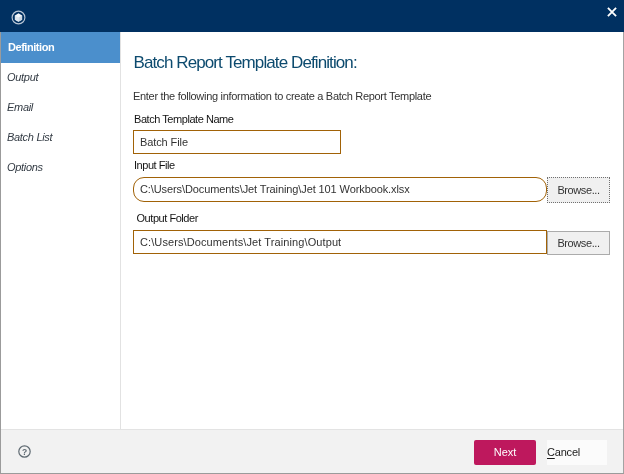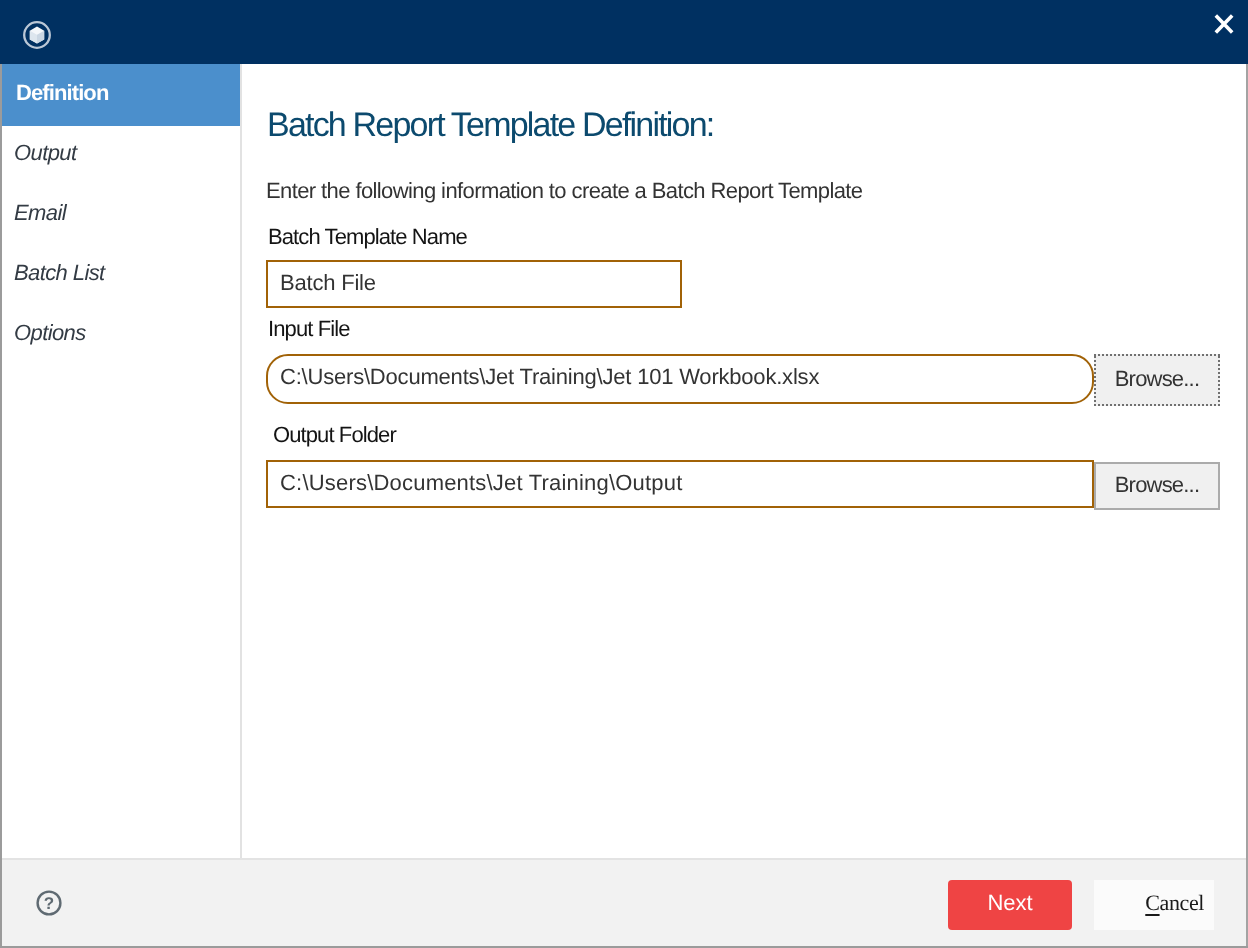--- a/index.html
+++ b/index.html
@@ -13,22 +13,22 @@
   .hilite { position:absolute; left:1px; top:32px; width:119px; height:31px; background:#4b8fcc; }
   .hilite div { padding-left:7px; line-height:31px; font-size:11px; font-weight:bold; color:#fff; letter-spacing:-0.45px; }
   .sideitem { position:absolute; left:1px; width:110px; height:30px; line-height:30px; padding-left:6px; font-size:11px; color:#333b44; letter-spacing:-0.3px;font-style:italic; }
   .heading { position:absolute; left:133.5px; top:53px; font-size:17px; color:#0c4a6e; letter-spacing:-0.9px; }
   .subtext { position:absolute; left:133px; top:90.4px; font-size:11px; color:#333; letter-spacing:-0.3px; }
   .lbl { position:absolute; font-size:11px; font-weight:normal; color:#141414; letter-spacing:-0.45px; }
   .tbox { position:absolute; background:#fff; border:1px solid #a16207; font-size:11px; color:#333; padding-left:6px; white-space:nowrap; letter-spacing:-0.1px; }
   .browse { position:absolute; left:547px; width:63px; background:#f0f0f0; font-size:11px; color:#333; text-align:center; letter-spacing:-0.4px; }
   .footbd { position:absolute; left:1px; top:429px; width:622px; height:1px; background:#e3e3e3; }
   .footer { position:absolute; left:1px; top:430px; width:622px; height:43px; background:#f2f2f2; }
-  .next { position:absolute; left:474px; top:440px; width:62px; height:25px; background:#ef4444; border-radius:2px; color:#fff; font-size:11px; text-align:center; line-height:25px; }
-  .cancel { position:absolute; left:547px; top:440px; width:60px; height:25px; background:#fbfbfb; color:#1a1a1a; font-size:11px; text-align:right; line-height:25px; letter-spacing:-0.2px; padding-right:5px;font-family:Liberation Serif, serif; }
+  .next { position:absolute; left:474px; top:440px; width:62px; height:25px; background:#be185d; border-radius:2px; color:#fff; font-size:11px; text-align:center; line-height:25px; }
+  .cancel { position:absolute; left:547px; top:440px; width:60px; height:25px; background:#fbfbfb; color:#1a1a1a; font-size:11px; text-align:left; line-height:25px; letter-spacing:-0.2px; padding-right:5px; }
 </style>
 </head>
 <body>
   <div class="titlebar">
     <svg style="position:absolute; left:11.3px; top:10.3px;" width="15" height="15" viewBox="0 0 15 15">
       <circle cx="7.5" cy="7.5" r="6.4" fill="none" stroke="#bac7d6" stroke-width="1.15"></circle>
       <polygon points="7.5,3.3 11.1,5.4 11.1,9.7 7.5,11.8 3.9,9.7 3.9,5.4" fill="#f4f7fa"></polygon>
       <polygon points="3.9,5.4 7.5,7.4 7.5,11.8 3.9,9.7" fill="#dde6ee"></polygon>
       <polygon points="11.1,5.4 7.5,7.4 7.5,11.8 11.1,9.7" fill="#cbd7e3"></polygon>
     </svg>

